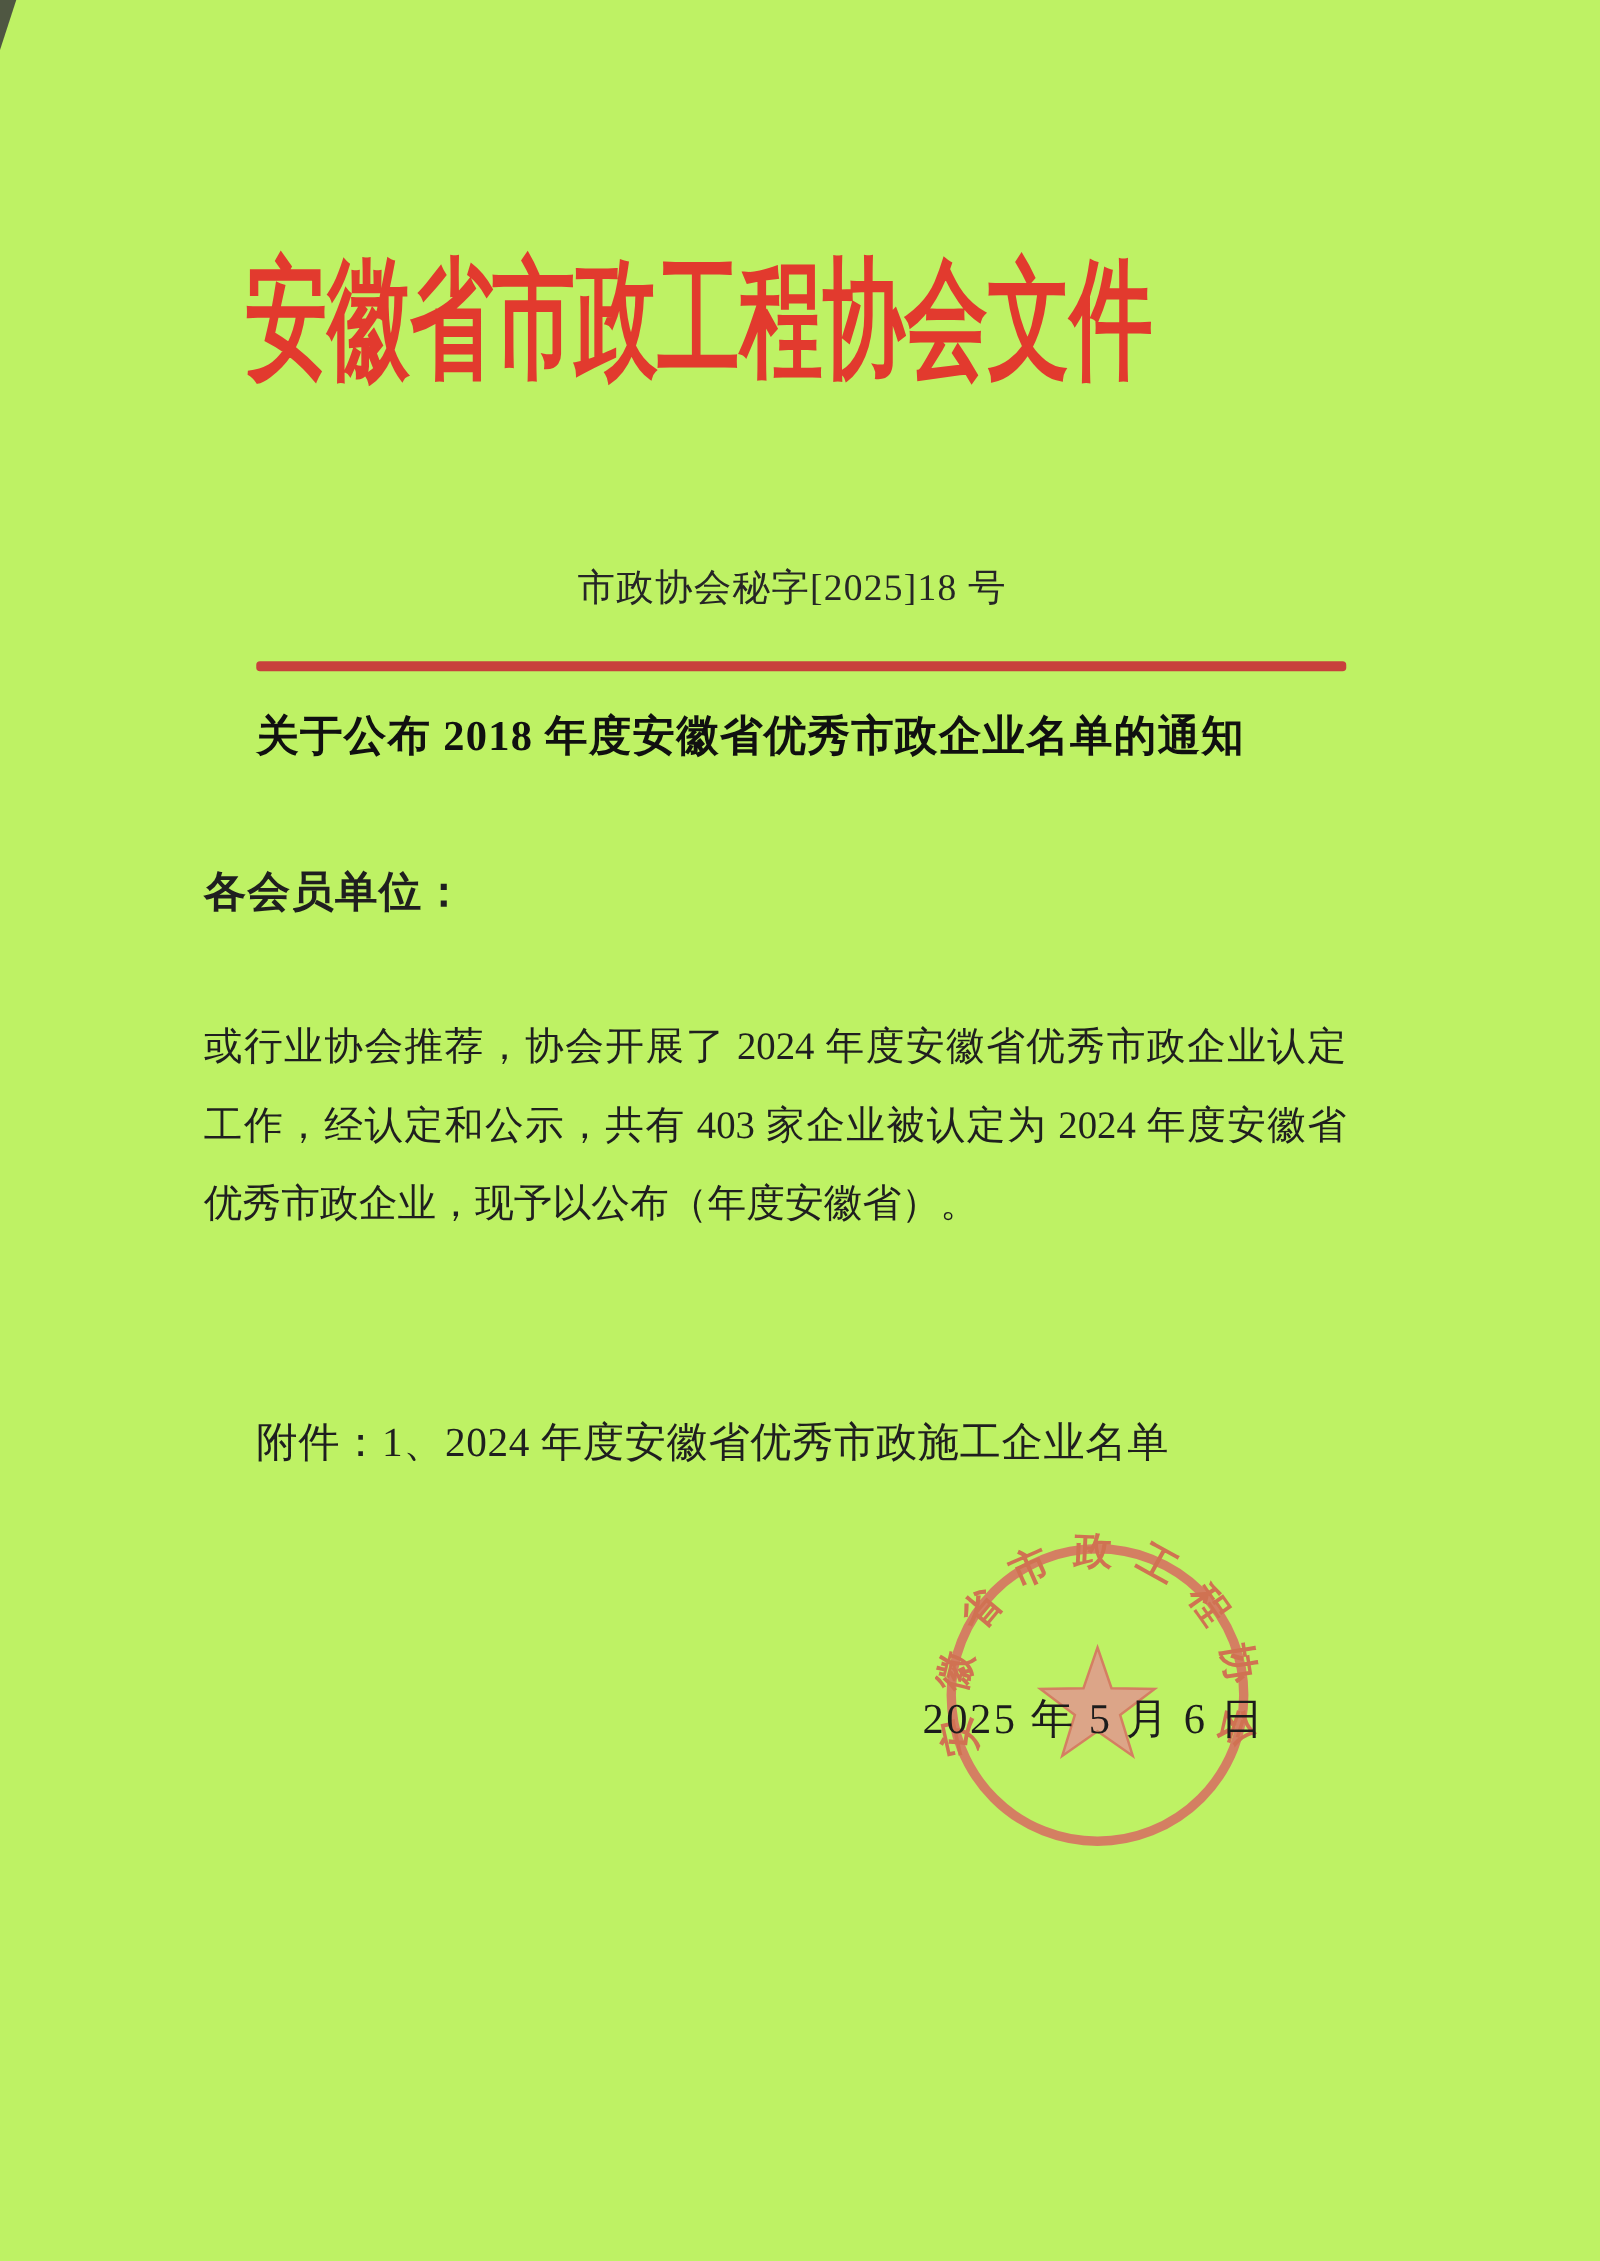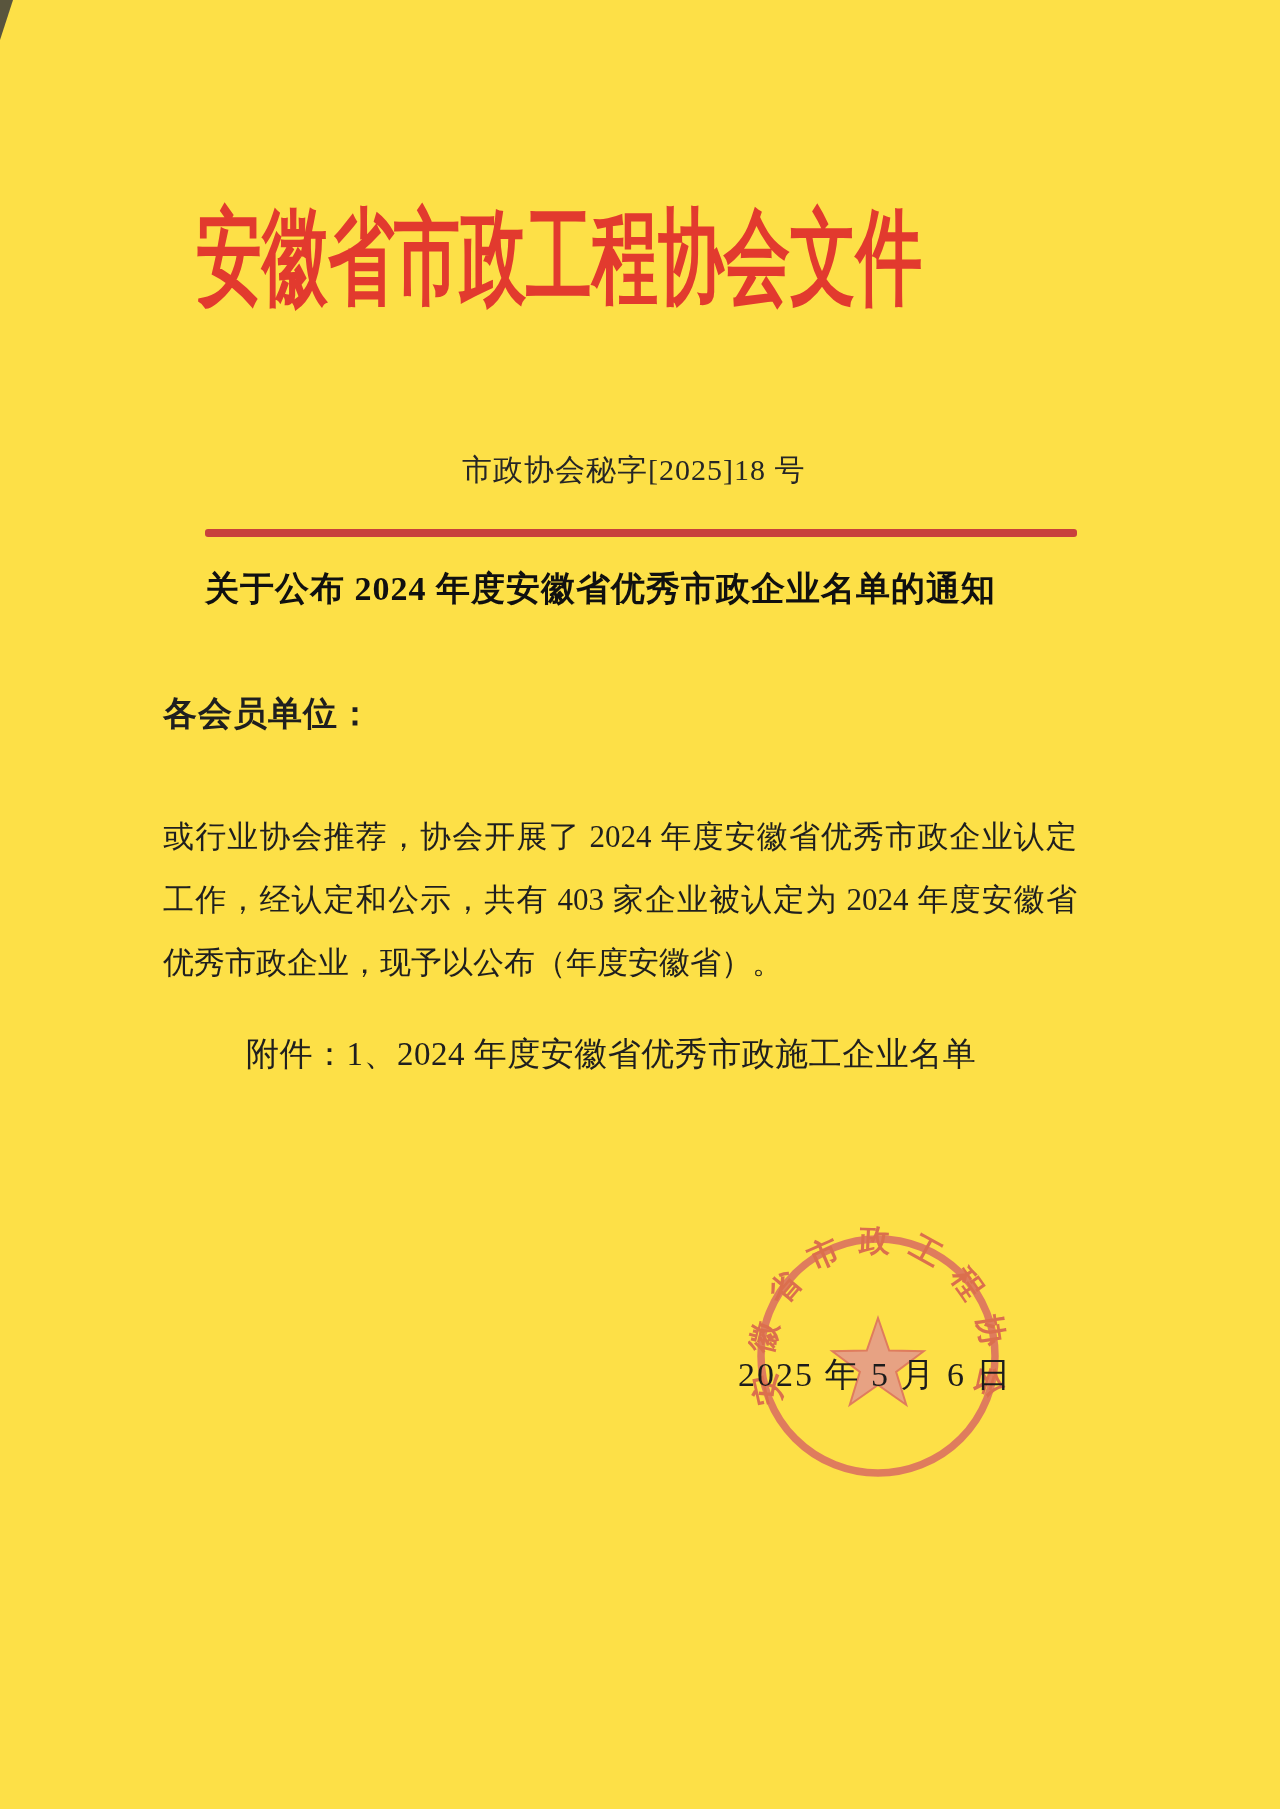--- a/index.html
+++ b/index.html
@@ -4,21 +4,21 @@
 <style>
   html, body {
     margin: 0;
     padding: 0;
     background: #e9e9e9;
   }
   .page {
     position: relative;
     width: 1280px;
     height: 1809px;
-    background: #fde047;
+    background: #bef264;
     overflow: hidden;
     font-family: "Liberation Serif", "DejaVu Serif", serif;
     color: #1f1f1f;
   }
   .corner-artifact {
     position: absolute;
     top: 0; left: 0;
     width: 0; height: 0;
     border-top: 40px solid rgba(60,60,60,0.85);
     border-right: 13px solid transparent;
@@ -97,21 +97,21 @@
   .line-2 { top: 817px; }
   .line-3 { top: 880px; }
   .line-4 { top: 943px; }
   .attach-row {
     position: absolute;
     font-size: 33px;
     letter-spacing: 0.5px;
     color: #1f1f1f;
     white-space: nowrap;
   }
-  .attach-row.row-1 { left: 205px; top: 1032px; margin-left: 41px; }
+  .attach-row.row-1 { left: 205px; top: 1132px; }
   .attach-row.row-2 { left: 305px; top: 1136px; }
   .seal {
     position: absolute;
     left: 748px;
     top: 1226px;
     width: 260px;
     height: 260px;
     opacity: 0.82;
   }
   .date-line {
@@ -132,21 +132,21 @@
 <div class="page">
 
   <div class="corner-artifact"></div>
 
   <h1 class="org-header">安徽省市政工程协会文件</h1>
 
   <div class="doc-number">市政协会秘字[2025]18 号</div>
 
   <div class="red-rule"></div>
 
-  <h2 class="notice-title">关于公布 2024 年度安徽省优秀市政企业名单的通知</h2>
+  <h2 class="notice-title">关于公布 2018 年度安徽省优秀市政企业名单的通知</h2>
 
   <div class="salutation">各会员单位：</div>
 
   <div class="body-line line-2">或行业协会推荐，协会开展了 2024 年度安徽省优秀市政企业认定</div>
   <div class="body-line line-3">工作，经认定和公示，共有 403 家企业被认定为 2024 年度安徽省</div>
   <div class="body-line last line-4">优秀市政企业，现予以公布（年度安徽省）。</div>
 
   <div class="attach-row row-1">
     <span>附件：</span><span>1、2024 年度安徽省优秀市政施工企业名单</span>
   </div>

